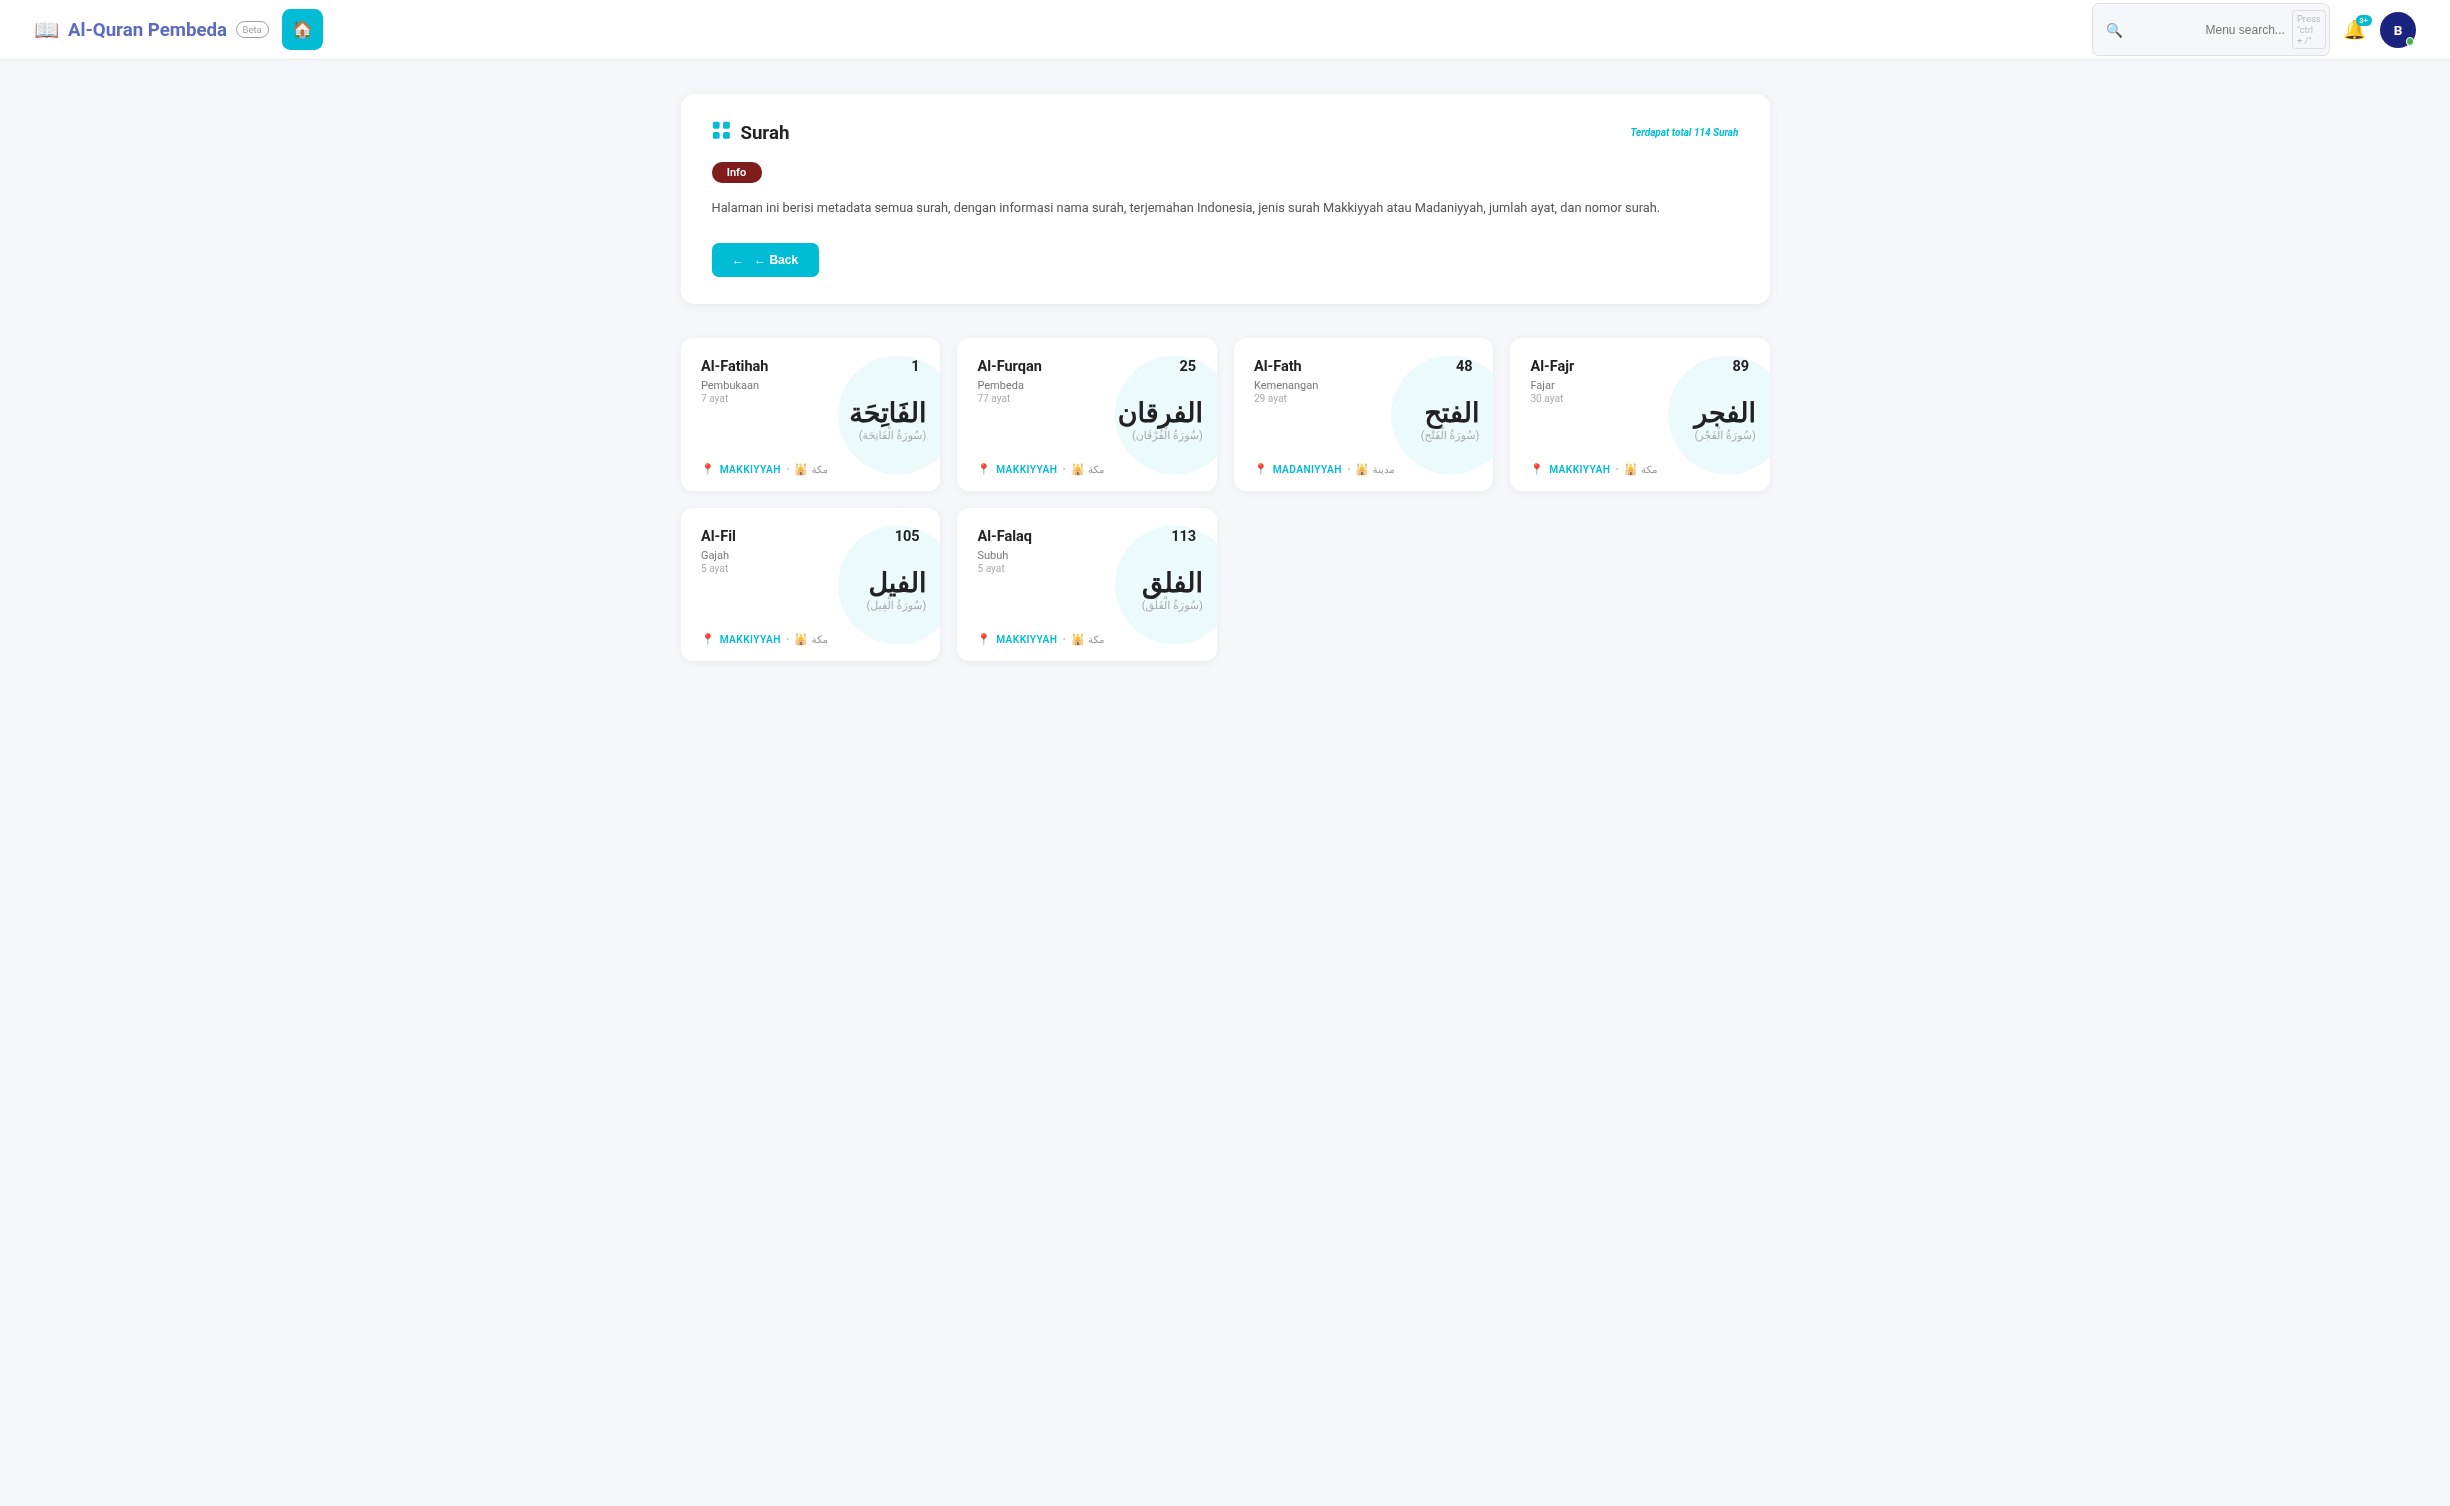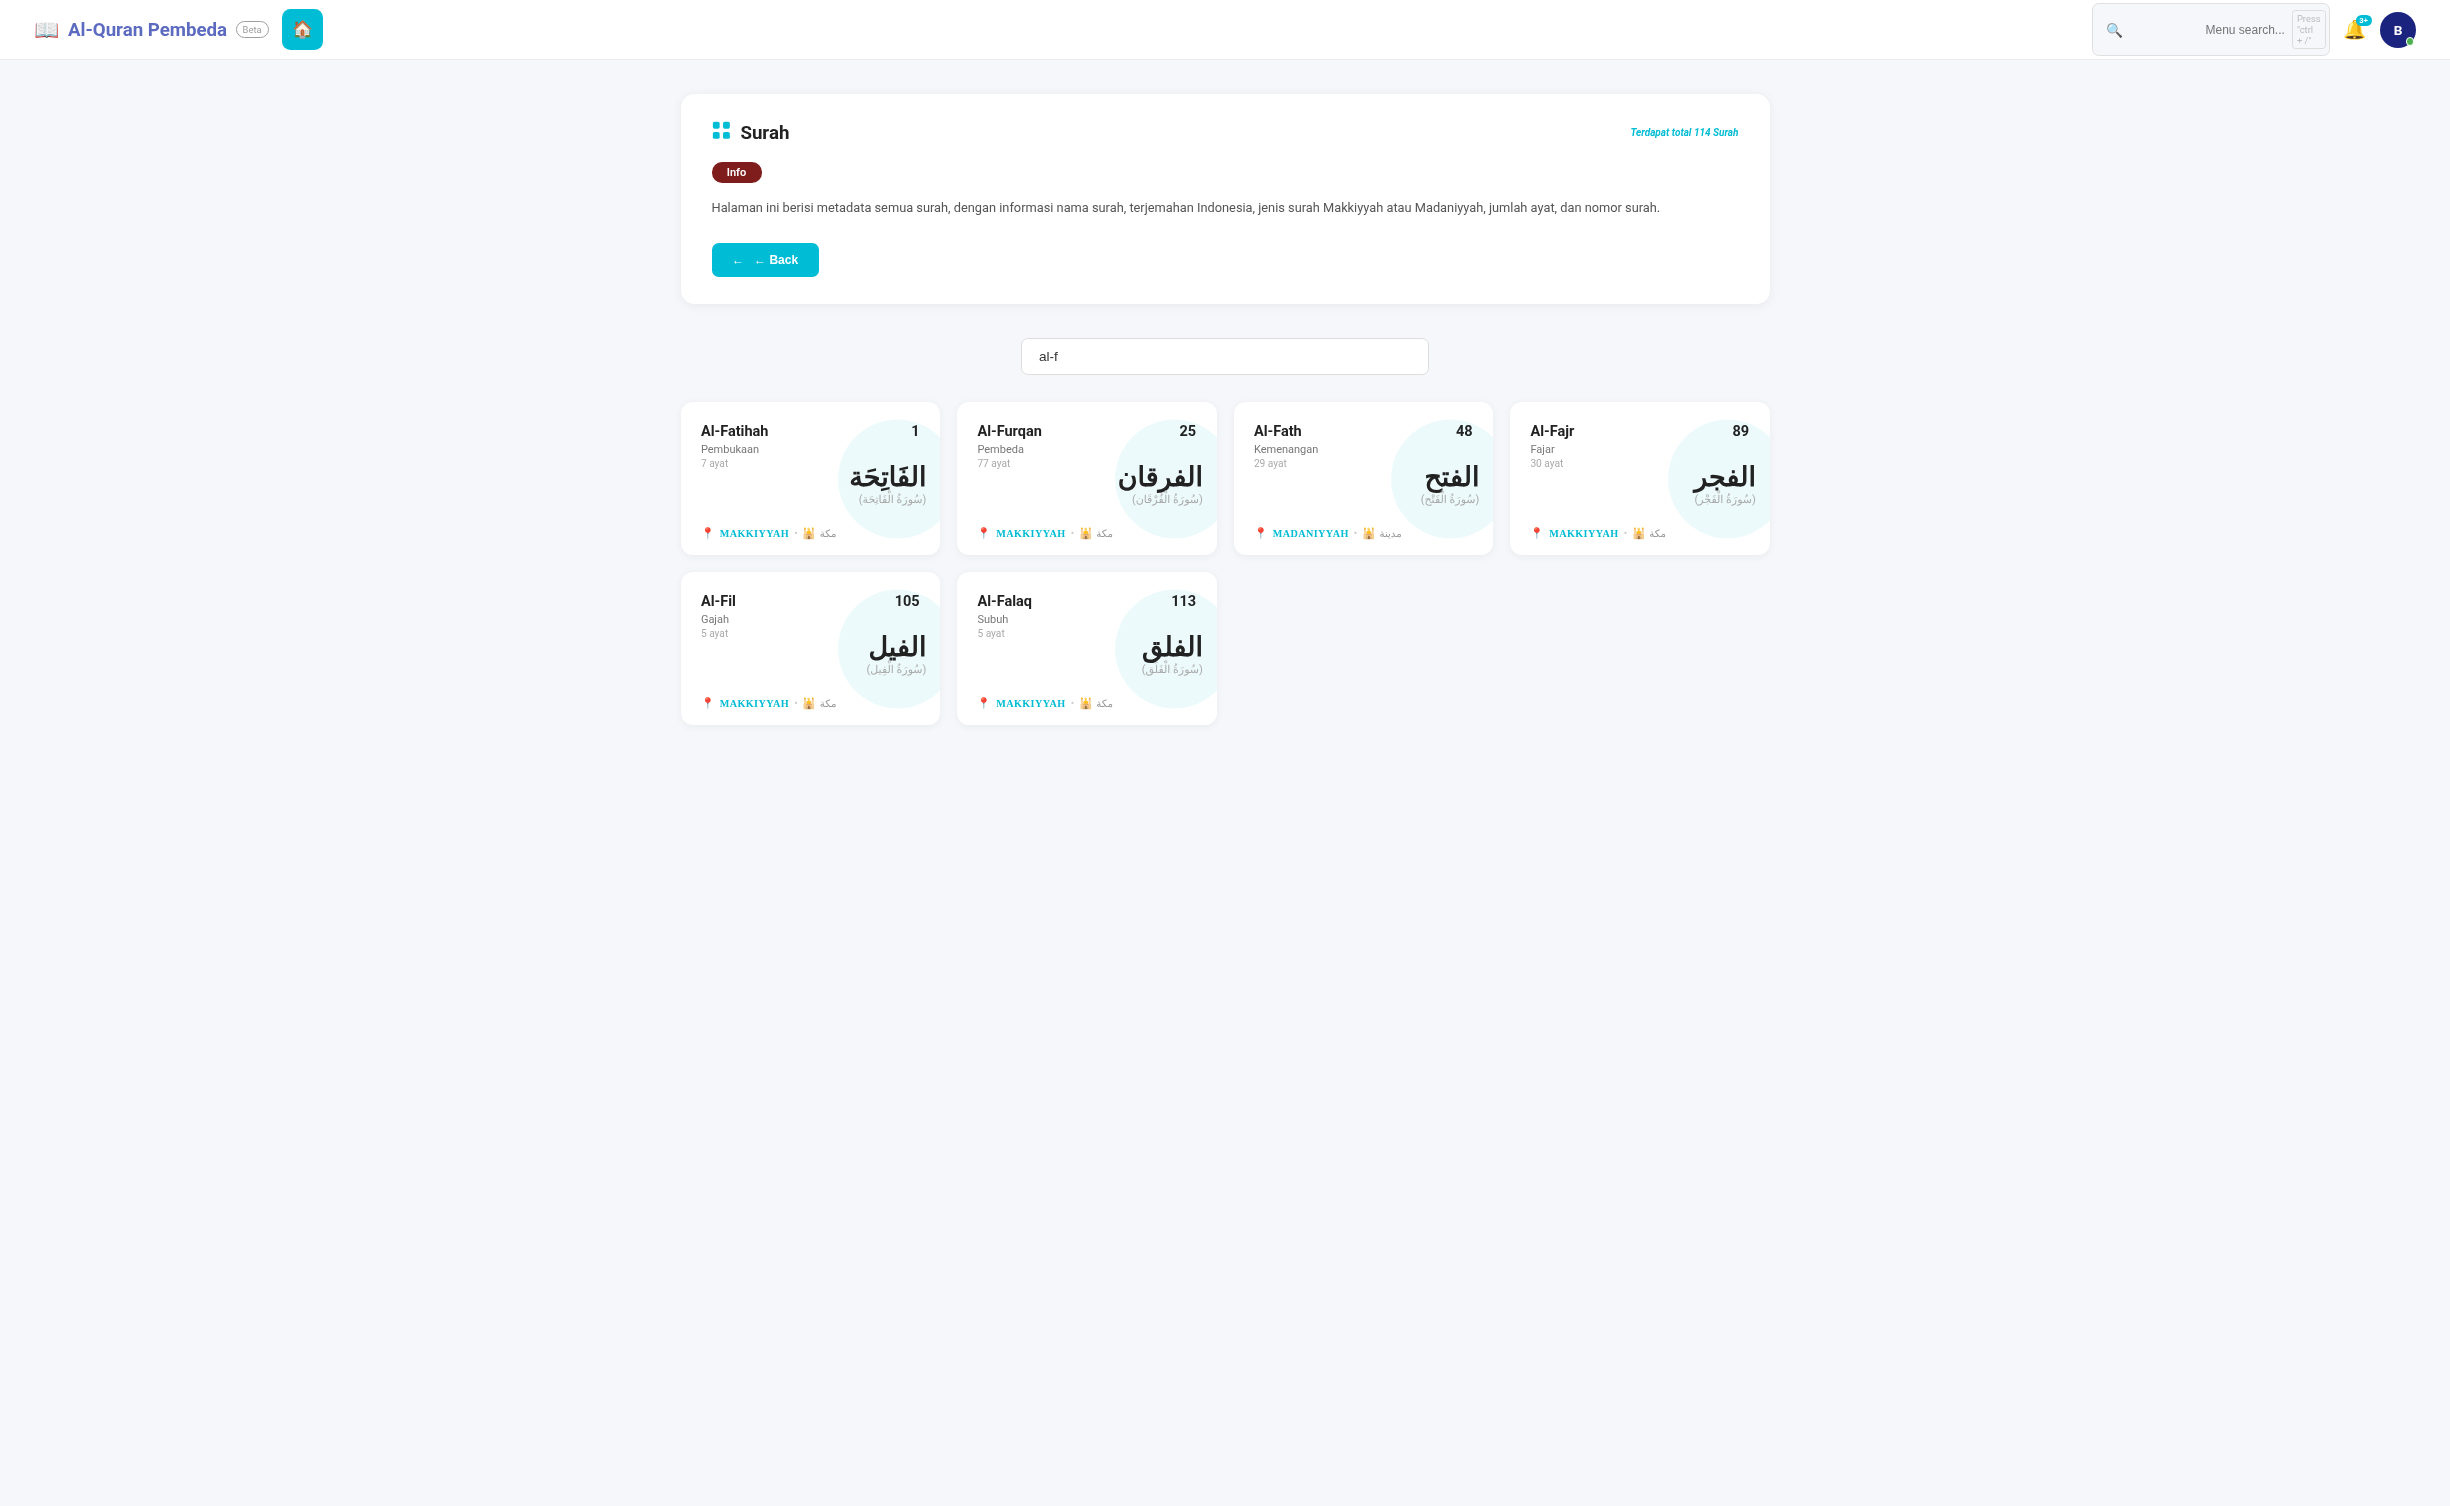--- a/index.html
+++ b/index.html
@@ -335,21 +335,20 @@
     }
     .location-icon {
       color: #00bcd4;
       font-size: 11px;
     }
     .surah-type {
       font-size: 10.2px;
       color: #00bcd4;
       font-weight: 600;
       letter-spacing: 0.4px;
-      font-family: Liberation Serif, serif;
     }
     .dot-sep {
       color: #ccc;
       font-size: 10.2px;
     }
     .surah-city {
       font-size: 10.2px;
       color: #999;
       display: flex;
       align-items: center;
@@ -419,23 +418,20 @@
     </div>
     <div class="info-badge">Info</div>
     <p class="info-desc">Halaman ini berisi metadata semua surah, dengan informasi nama surah, terjemahan Indonesia, jenis surah Makkiyyah atau Madaniyyah, jumlah ayat, dan nomor surah.</p>
     <button class="back-btn">
       <span>←</span>
       <span style="margin-left:3.4px;">← Back</span>
     </button>
   </div>
 
 
-  <div class="surah-search-wrap">
-    <input type="text" class="surah-search" value="al-f" style="">
-  </div>
 
   <div class="surah-grid" id="surah-grid">
   <div class="surah-card">
     <div class="surah-bg-circle"></div>
     <div class="card-content-left">
       <div class="surah-card-top">
         <span class="surah-name-en">Al-Fatihah</span>
         <span class="surah-number">1</span>
       </div>
       <div class="surah-translation">Pembukaan</div>

